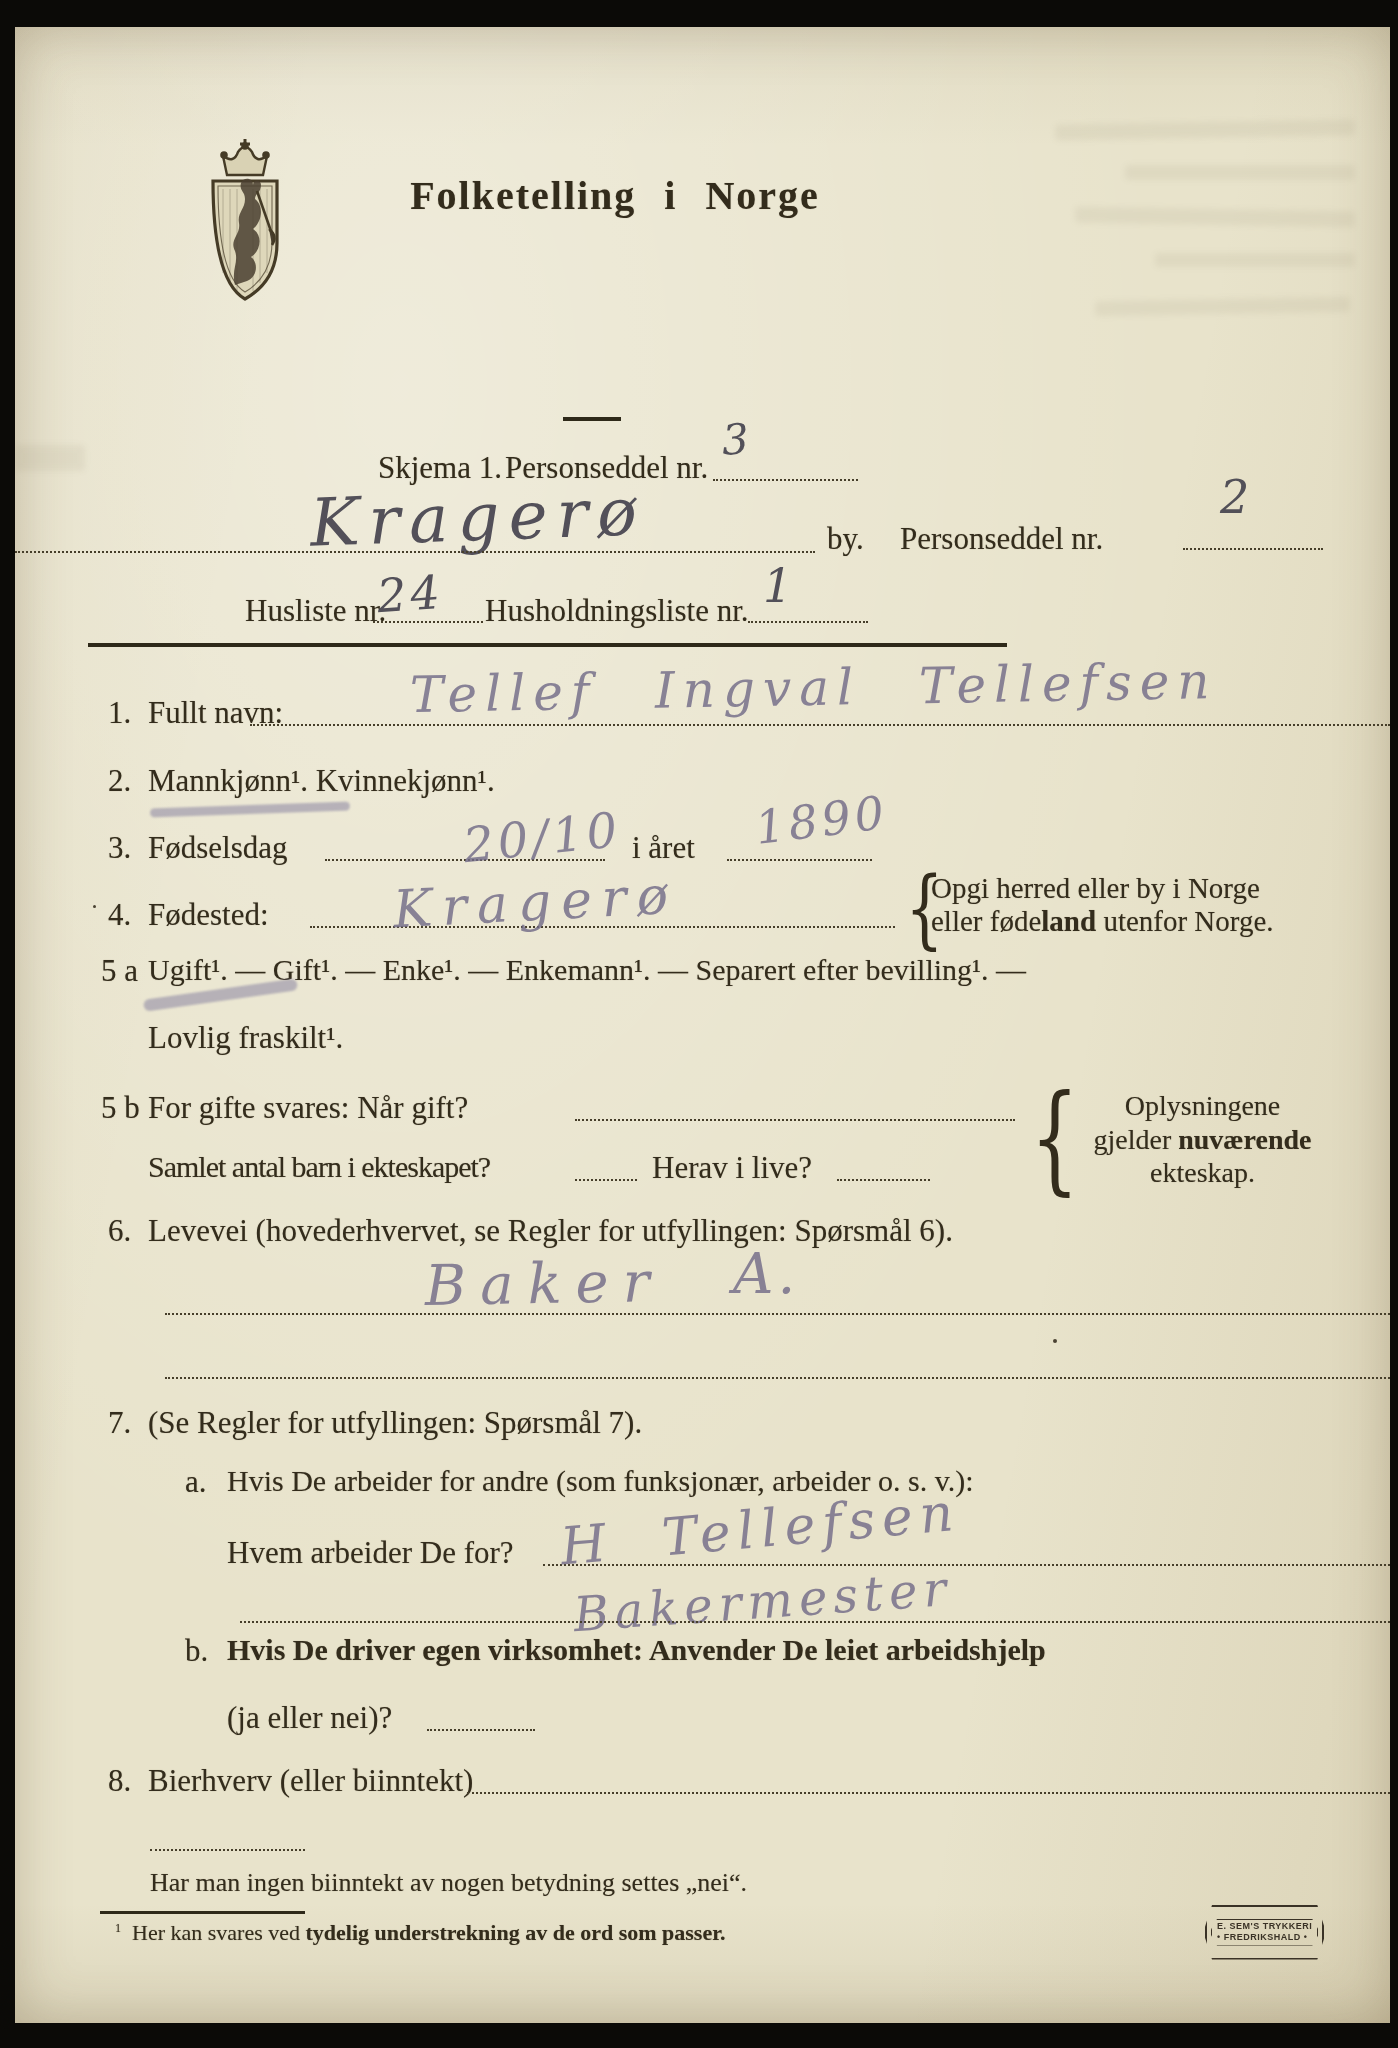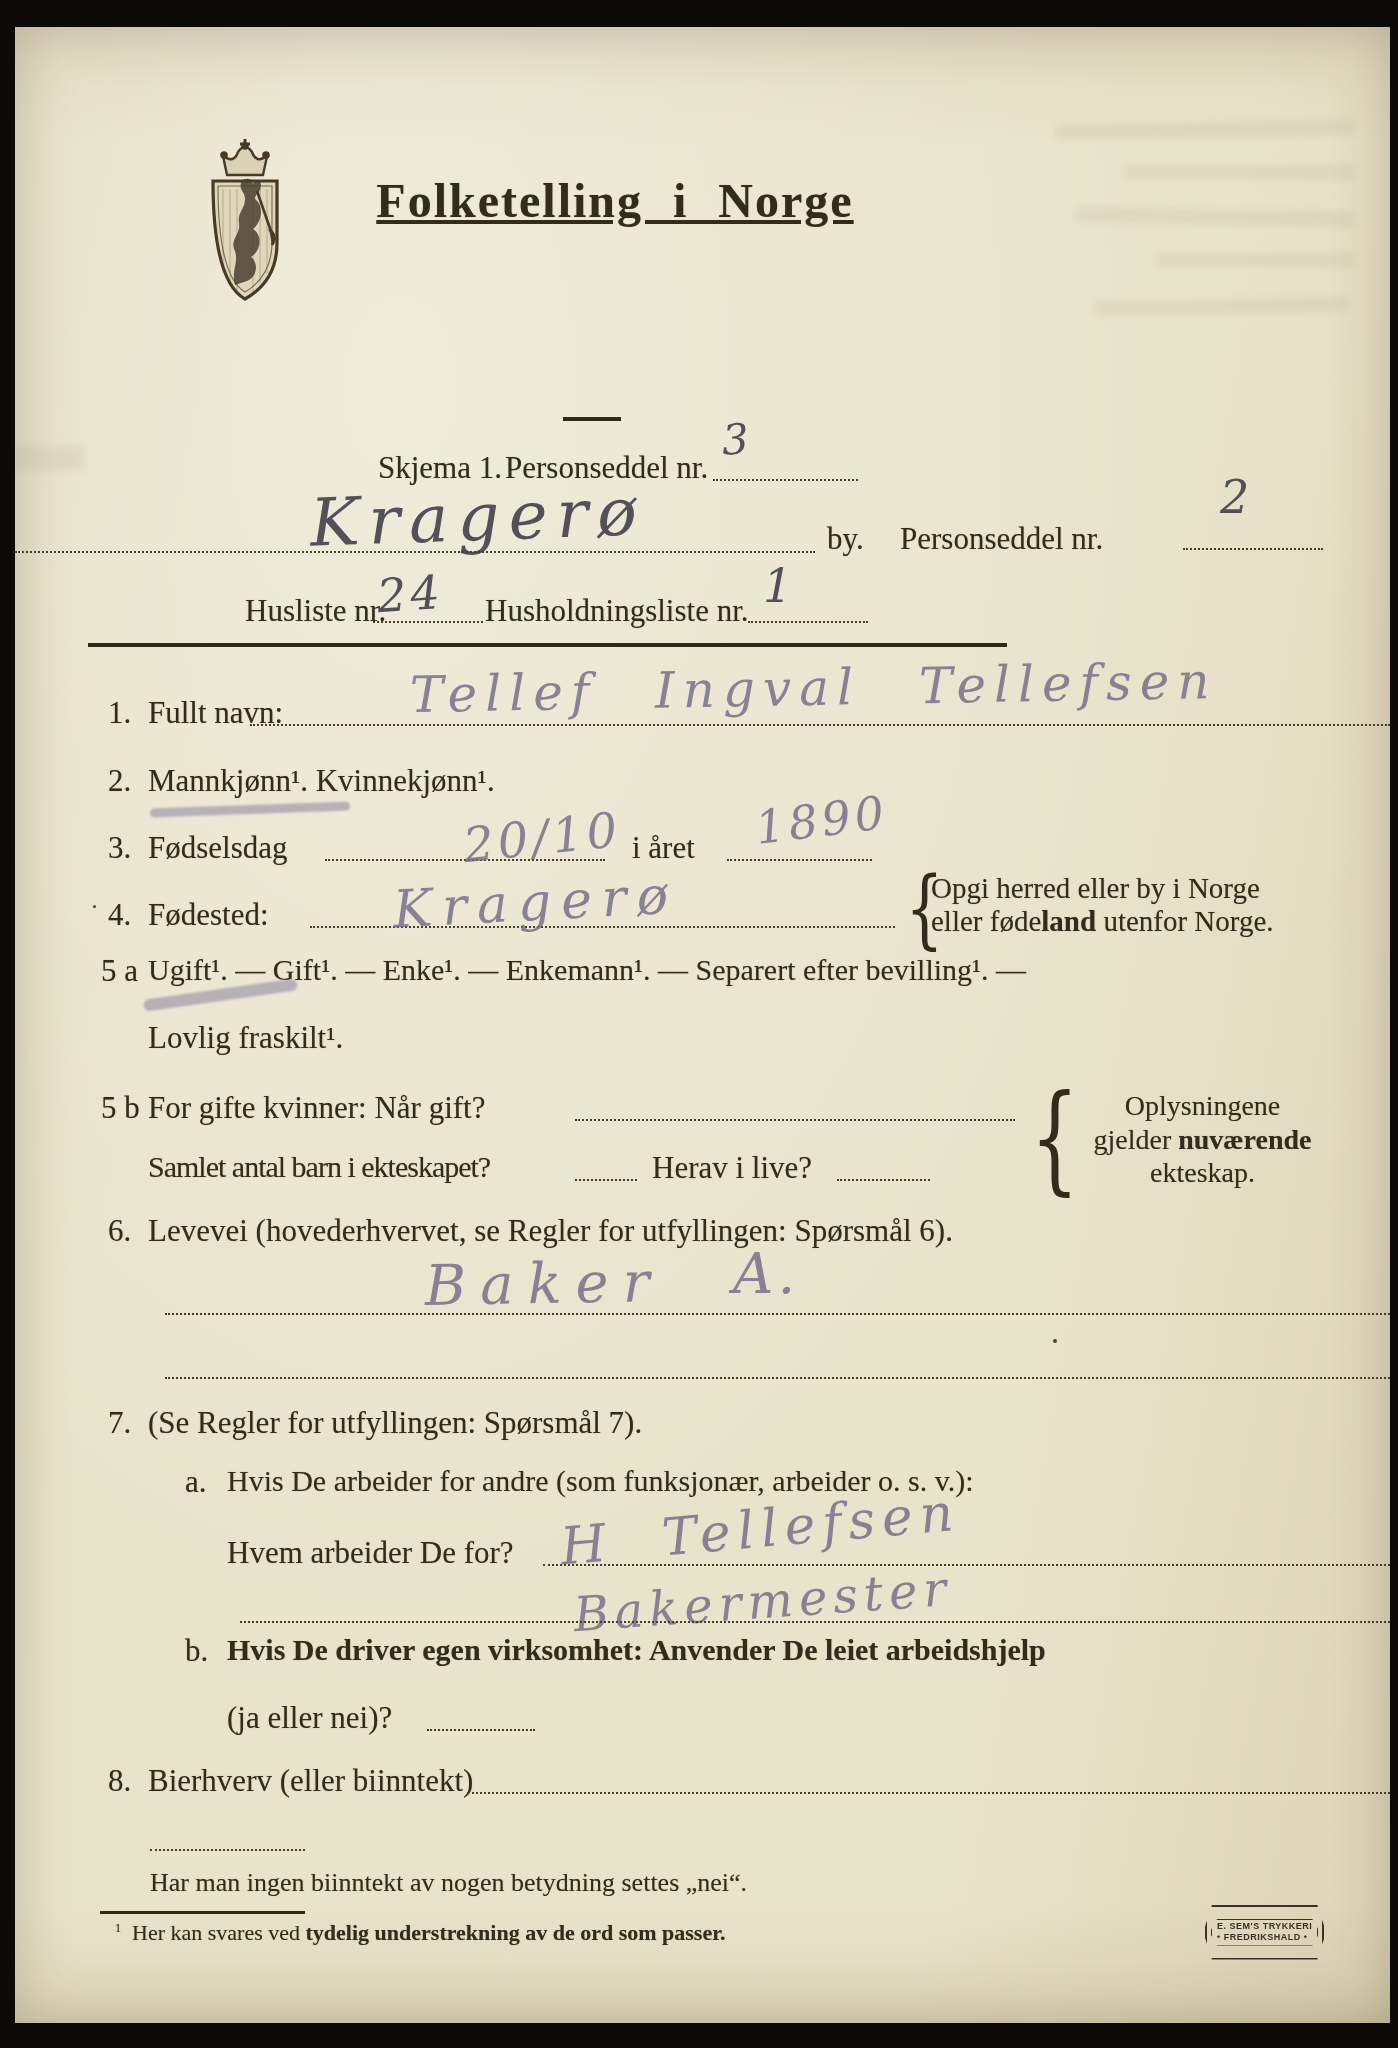--- a/index.html
+++ b/index.html
@@ -57,21 +57,21 @@
     <g stroke="#4a4030" stroke-width=".8" opacity=".35">
       <path d="M30,56 V140 M37,56 V150 M44,56 V158 M60,56 V158 M67,56 V150 M74,56 V140"></path>
     </g>
     <g>
       <path d="M42,152 C38,136 46,130 42,118 C36,106 48,102 46,90 C44,80 52,76 52,66 C52,58 46,58 48,50 C50,44 60,44 60,52 C60,46 68,46 68,52 C68,60 62,60 62,66 C72,74 68,90 60,96 C70,102 68,118 58,124 C66,130 64,144 54,148 Z" fill="#4a4030" opacity=".85"></path>
       <path d="M64,58 L80,104" stroke="#453b26" stroke-width="2.6" fill="none"></path>
       <path d="M76,96 q9,7 3,16" stroke="#453b26" stroke-width="2.6" fill="#4a4030"></path>
     </g>
   </svg>
 
-  <div class="print" style="left:300px;top:146px;width:600px;text-align:center;font-size:48px;font-weight:bold;letter-spacing:2px;word-spacing:16px;text-decoration:underline;">Folketelling i Norge</div>
+  <div class="print" style="left:300px;top:146px;width:600px;text-align:center;font-size:40px;font-weight:bold;letter-spacing:2px;word-spacing:16px;">Folketelling i Norge</div>
   <div class="rule" style="left:548px;top:390px;width:58px;height:4px;"></div>
 
   <span class="print" style="left:363px;top:423px;">Skjema 1.</span>
   <span class="print" style="left:490px;top:423px;">Personseddel nr.</span>
   <div class="dots" style="left:698px;top:452px;width:145px;"></div>
   <span class="hw hw-dark" style="left:707px;top:388px;font-size:42px;transform:rotate(-3deg);">3</span>
 
   <span class="hw hw-dark" style="left:295px;top:452px;font-size:66px;letter-spacing:9px;transform:rotate(-2deg);">Kragerø</span>
   <div class="dots" style="left:0px;top:524px;width:800px;"></div>
   <span class="print" style="left:812px;top:494px;">by.</span>
@@ -112,21 +112,21 @@
   <span class="brace" style="left:882px;top:838px;font-size:86px;transform:scale(.7,1);">{</span>
   <span class="print" style="left:916px;top:845px;font-size:29px;">Opgi herred eller by i Norge</span>
   <span class="print" style="left:916px;top:878px;font-size:29px;"><span>eller føde</span><span class="b">land</span><span> utenfor Norge.</span></span>
 
   <span class="print" style="left:86px;top:926px;">5 a</span>
   <span class="print" style="left:133px;top:926px;font-size:30px;">Ugift¹. — Gift¹. — Enke¹. — Enkemann¹. — Separert efter bevilling¹. —</span>
   <div class="pencil" style="left:128px;top:962px;width:155px;height:12px;transform:rotate(-8deg);"></div>
   <span class="print" style="left:133px;top:993px;">Lovlig fraskilt¹.</span>
 
   <span class="print" style="left:86px;top:1063px;">5 b</span>
-  <span class="print" style="left:133px;top:1063px;">For gifte kvinner: Når gift?</span>
+  <span class="print" style="left:133px;top:1063px;">For gifte svares: Når gift?</span>
   <div class="dots" style="left:560px;top:1092px;width:440px;"></div>
   <span class="print" style="left:133px;top:1123px;font-size:30px;letter-spacing:-1px;">Samlet antal barn i ekteskapet?</span>
   <div class="dots" style="left:560px;top:1152px;width:62px;"></div>
   <span class="print" style="left:637px;top:1123px;">Herav i live?</span>
   <div class="dots" style="left:822px;top:1152px;width:93px;"></div>
   <span class="brace" style="left:1002px;top:1052px;font-size:118px;transform:scale(.65,1);">{</span>
   <div class="print" style="left:1045px;top:1062px;width:285px;text-align:center;font-size:28px;line-height:1.2;white-space:normal;">
     <span>Oplysningene</span><br>
     <span>gjelder </span><span class="b">nuværende</span><br>
     <span>ekteskap.</span>

